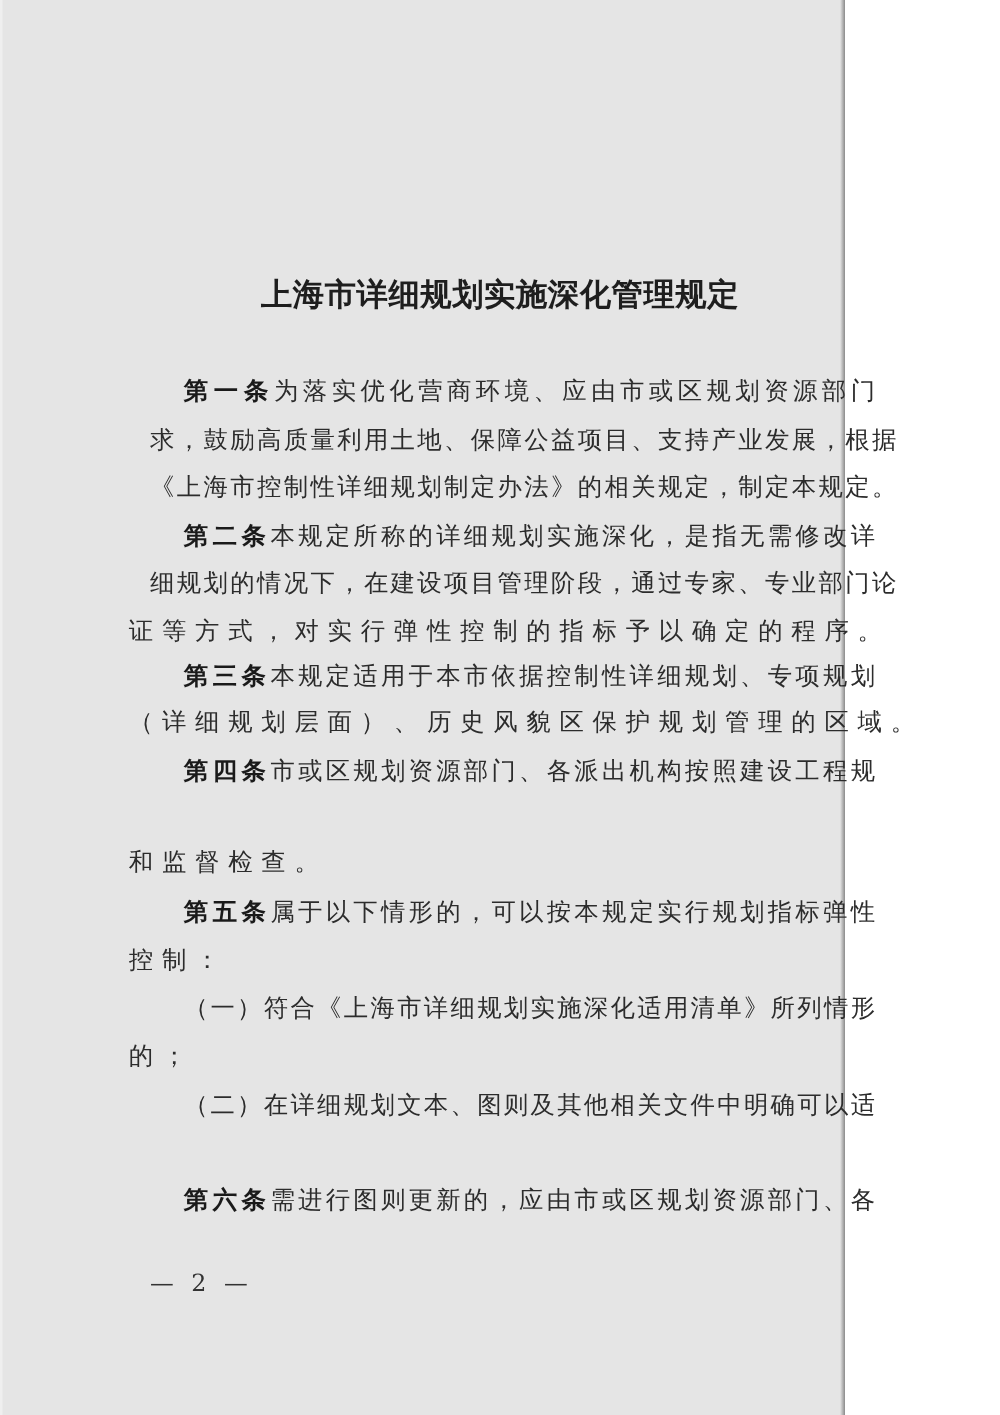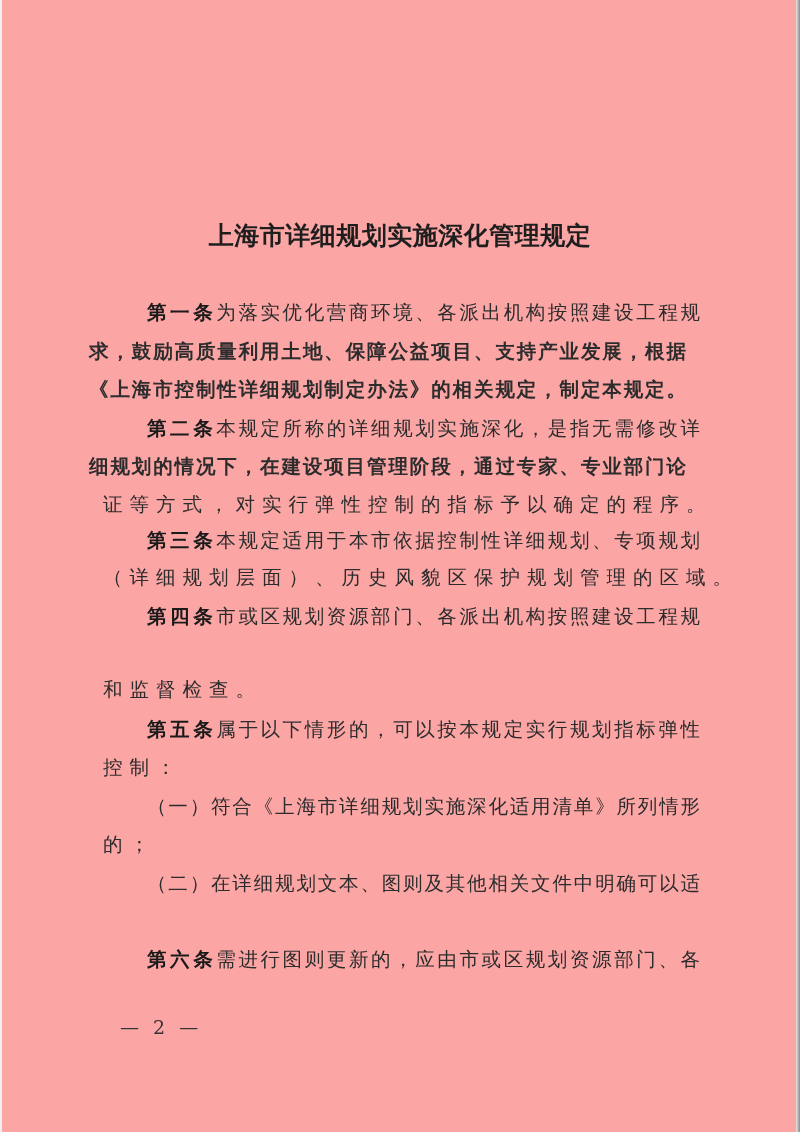--- a/index.html
+++ b/index.html
@@ -11,22 +11,22 @@
       width: 800px;
       height: 1132px;
       position: relative;
       overflow: hidden;
       font-family: "DejaVu Serif", "Liberation Serif", serif;
       color: #2a2a2a;
     }
     .page {
       position: absolute;
       left: 0; top: 0;
-      width: 800px; height: 1132px;
-      background: #fca5a5;
+      width: 676px; height: 1132px;
+      background: #e5e5e5;
     }
     .edge-right {
       position: absolute;
       right: 0; top: 0;
       width: 4px; height: 1132px;
       background: linear-gradient(to right, #e6e6e6, #8a8a8a);
     }
     .edge-left {
       position: absolute;
       left: 0; top: 0;
@@ -46,25 +46,24 @@
     }
     .line {
       position: absolute;
       height: 30px;
       line-height: 30px;
       font-size: 19.5px;
       white-space: nowrap;
       color: #2c2c2c;
     }
     .line.full {
-      left: 89px;
+      left: 120px;
       width: 597px;
       text-align: justify;
       text-align-last: justify;
-      font-weight: bold;
     }
     .line.indent {
       left: 147px;
       width: 553px;
       text-align: justify;
       text-align-last: justify;
     }
     .line.short {
       left: 103px;
       text-align: left;
@@ -88,21 +87,21 @@
 </head>
 <body>
 
 <div class="page">
   <div class="edge-left"></div>
   <div class="edge-right"></div>
 
   <div class="title">上海市详细规划实施深化管理规定</div>
 
   <div class="line indent" style="top:298px;">
-    <span class="art">第一条</span><span>为落实优化营商环境、各派出机构按照建设工程规</span>
+    <span class="art">第一条</span><span>为落实优化营商环境、应由市或区规划资源部门</span>
   </div>
   <div class="line full" style="top:337px;">求，鼓励高质量利用土地、保障公益项目、支持产业发展，根据</div>
   <div class="line indent" style="top:414px;">
     <span class="art">第二条</span><span>本规定所称的详细规划实施深化，是指无需修改详</span>
   </div>
 
   <div class="line full" style="top:375px;">《上海市控制性详细规划制定办法》的相关规定，制定本规定。</div>
   <div class="line short" style="top:490px;">证等方式，对实行弹性控制的指标予以确定的程序。</div>
   <div class="line full" style="top:452px;">细规划的情况下，在建设项目管理阶段，通过专家、专业部门论</div>
 

